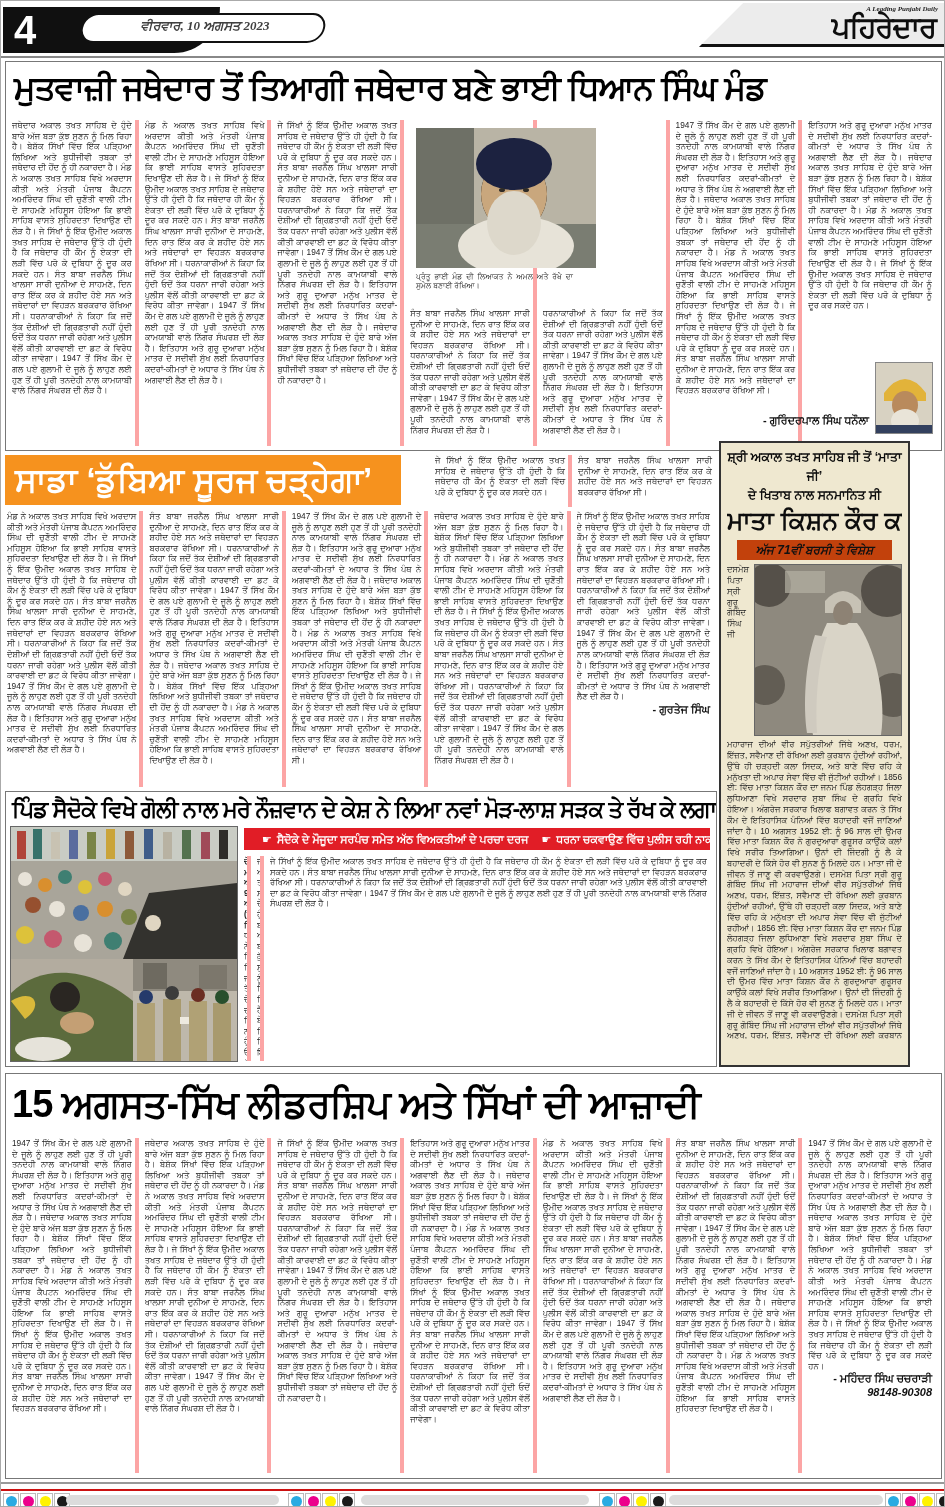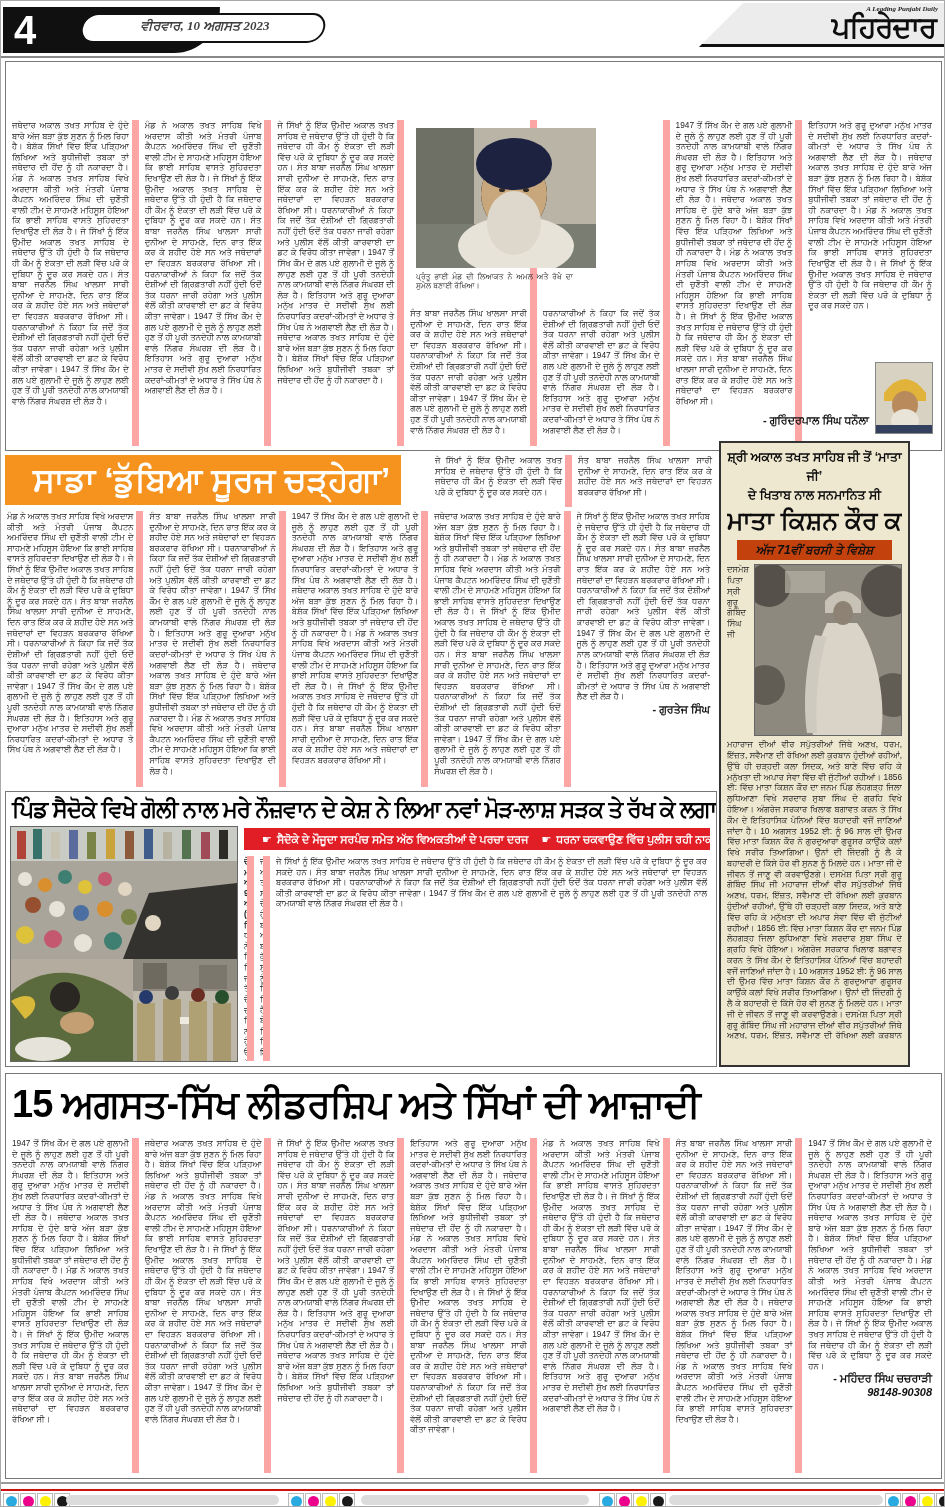--- a/index.html
+++ b/index.html
@@ -19,30 +19,30 @@
   #masthead{right:0;top:2px;width:245px;height:44px;background:#ececec;
             clip-path:polygon(18% 0,100% 0,100% 100%,0 100%);border-bottom:3px solid #111;}
   #tagline{right:6px;top:4px;font-family:"Liberation Serif","DejaVu Serif",serif;font-style:italic;
            font-weight:700;font-size:7px;color:#222;}
   #mast-title{right:8px;top:10px;font-size:29px;font-weight:800;letter-spacing:-1px;color:#0d0d0d;}
   
   .box{border:1px solid #777;background:#fff;}
   .bigHead{font-weight:800;color:#000;letter-spacing:-1px;line-height:1.2;overflow:hidden;white-space:nowrap;}
   .body-grid{display:grid;grid-auto-flow:column;column-gap:6px;}
   .col{overflow:hidden;font-size:8.3px;line-height:1.28;text-align:justify;color:#222;
-       border-right:7px solid #fca5a5;padding-right:3px;}
+       border-right:4px solid #fca5a5;padding-right:3px;}
   .col:last-child{border-right:none;}
   .spacer{width:100%;}
   .byline{font-weight:700;font-size:11px;text-align:right;color:#111;}
   .phone{font-weight:700;font-style:italic;font-size:11px;text-align:right;color:#111;}
   figure{margin:0;}
   .cap{font-size:7.6px;line-height:1.25;color:#222;text-align:justify;}
   
   #sun-banner{left:0;top:2px;width:396px;height:50px;background:#F6921E;color:#fff;
-              font-size:33px;font-weight:800;line-height:50px;padding-left:28px;overflow:hidden;white-space:nowrap;}
+              font-size:33px;font-weight:800;line-height:50px;padding-left:10px;overflow:hidden;white-space:nowrap;}
   #red-bar{background:#E11D26;color:#fff;font-size:11px;font-weight:700;line-height:22px;
            overflow:hidden;white-space:nowrap;padding-left:8px;}
   #red-bar .fing{margin:0 5px 0 10px;}
   
   #mata-box{left:718px;top:440px;width:191px;height:626px;border:2px solid #333;background:#EFE8D0;padding:5px 6px;}
   #mata-box .k{font-weight:700;font-size:12.5px;text-align:center;color:#0d0d0d;line-height:1.5;}
   #mata-head{font-size:25px;font-weight:800;text-align:center;color:#0d0d0d;margin:2px 0;white-space:nowrap;overflow:hidden;}
   #mata-strip{margin:4px 10px;background:#c2410c;color:#111;font-weight:700;font-style:italic;
               font-size:12px;text-align:center;line-height:20px;}
   #mata-text{font-size:8.3px;line-height:1.3;text-align:justify;color:#222;height:475px;overflow:hidden;margin-top:4px;}
@@ -64,20 +64,21 @@
   <div class="abs" id="pageno">4</div>
   <div class="abs" id="hdr-swoosh"></div>
   <div class="abs" id="date-pill"></div>
   <div class="abs" id="date-txt">ਵੀਰਵਾਰ, 10 ਅਗਸਤ 2023</div>
   <div class="abs" id="masthead"></div>
   <div class="abs" id="tagline">A Leading Punjabi Daily</div>
   <div class="abs" id="mast-title">ਪਹਿਰੇਦਾਰ</div>
   <div class="abs" id="hdr-rule"></div>
 
   <div class="abs box" style="left:4px;top:60px;width:937px;height:390px;">
+    <div class="bigHead" style="font-size:33px;padding:6px 8px 2px;">ਮੁਤਵਾਜ਼ੀ ਜਥੇਦਾਰ ਤੋਂ ਤਿਆਗੀ ਜਥੇਦਾਰ ਬਣੇ ਭਾਈ ਧਿਆਨ ਸਿੰਘ ਮੰਡ</div>
     <div class="body-grid" style="position:absolute;left:6px;right:6px;top:58px;bottom:4px;grid-template-columns:repeat(7,1fr);">
       <div class="col">ਜਥੇਦਾਰ ਅਕਾਲ ਤਖਤ ਸਾਹਿਬ ਦੇ ਹੁੰਦੇ ਬਾਰੇ ਅੱਜ ਬੜਾ ਕੁੱਝ ਸੁਣਨ ਨੂੰ ਮਿਲ ਰਿਹਾ ਹੈ। ਬੇਸ਼ੱਕ ਸਿੱਖਾਂ ਵਿੱਚ ਇੱਕ ਪੜ੍ਹਿਆ ਲਿਖਿਆ ਅਤੇ ਬੁਧੀਜੀਵੀ ਤਬਕਾ ਤਾਂ ਜਥੇਦਾਰ ਦੀ ਹੋਂਦ ਨੂੰ ਹੀ ਨਕਾਰਦਾ ਹੈ। ਮੰਡ ਨੇ ਅਕਾਲ ਤਖਤ ਸਾਹਿਬ ਵਿਖੇ ਅਰਦਾਸ ਕੀਤੀ ਅਤੇ ਮੰਤਰੀ ਪੰਜਾਬ ਕੈਪਟਨ ਅਮਰਿੰਦਰ ਸਿੰਘ ਦੀ ਚੁਣੌਤੀ ਵਾਲੀ ਟੀਮ ਦੇ ਸਾਹਮਣੇ ਮਹਿਸੂਸ ਹੋਇਆ ਕਿ ਭਾਈ ਸਾਹਿਬ ਵਾਸਤੇ ਸੁਹਿਰਦਤਾ ਦਿਖਾਉਣ ਦੀ ਲੋੜ ਹੈ। ਜੇ ਸਿੱਖਾਂ ਨੂੰ ਇੱਕ ਉਮੀਦ ਅਕਾਲ ਤਖਤ ਸਾਹਿਬ ਦੇ ਜਥੇਦਾਰ ਉੱਤੇ ਹੀ ਹੁੰਦੀ ਹੈ ਕਿ ਜਥੇਦਾਰ ਹੀ ਕੌਮ ਨੂੰ ਏਕਤਾ ਦੀ ਲੜੀ ਵਿੱਚ ਪਰੋ ਕੇ ਦੁਬਿਧਾ ਨੂੰ ਦੂਰ ਕਰ ਸਕਦੇ ਹਨ। ਸੰਤ ਬਾਬਾ ਜਰਨੈਲ ਸਿੰਘ ਖਾਲਸਾ ਸਾਰੀ ਦੁਨੀਆ ਦੇ ਸਾਹਮਣੇ, ਦਿਨ ਰਾਤ ਇੱਕ ਕਰ ਕੇ ਸ਼ਹੀਦ ਹੋਏ ਸਨ ਅਤੇ ਜਥੇਦਾਰਾਂ ਦਾ ਵਿਹੜਨ ਬਰਕਰਾਰ ਰੱਖਿਆ ਸੀ। ਧਰਨਾਕਾਰੀਆਂ ਨੇ ਕਿਹਾ ਕਿ ਜਦੋਂ ਤੱਕ ਦੋਸ਼ੀਆਂ ਦੀ ਗ੍ਰਿਫ਼ਤਾਰੀ ਨਹੀਂ ਹੁੰਦੀ ਓਦੋਂ ਤੱਕ ਧਰਨਾ ਜਾਰੀ ਰਹੇਗਾ ਅਤੇ ਪੁਲੀਸ ਵੱਲੋਂ ਕੀਤੀ ਕਾਰਵਾਈ ਦਾ ਡਟ ਕੇ ਵਿਰੋਧ ਕੀਤਾ ਜਾਵੇਗਾ। 1947 ਤੋਂ ਸਿੱਖ ਕੌਮ ਦੇ ਗਲ ਪਏ ਗੁਲਾਮੀ ਦੇ ਜੂਲੇ ਨੂੰ ਲਾਹੁਣ ਲਈ ਹੁਣ ਤੋਂ ਹੀ ਪੂਰੀ ਤਨਦੇਹੀ ਨਾਲ ਕਾਮਯਾਬੀ ਵਾਲੇ ਨਿੱਗਰ ਸੰਘਰਸ਼ ਦੀ ਲੋੜ ਹੈ।</div>
       <div class="col">ਮੰਡ ਨੇ ਅਕਾਲ ਤਖਤ ਸਾਹਿਬ ਵਿਖੇ ਅਰਦਾਸ ਕੀਤੀ ਅਤੇ ਮੰਤਰੀ ਪੰਜਾਬ ਕੈਪਟਨ ਅਮਰਿੰਦਰ ਸਿੰਘ ਦੀ ਚੁਣੌਤੀ ਵਾਲੀ ਟੀਮ ਦੇ ਸਾਹਮਣੇ ਮਹਿਸੂਸ ਹੋਇਆ ਕਿ ਭਾਈ ਸਾਹਿਬ ਵਾਸਤੇ ਸੁਹਿਰਦਤਾ ਦਿਖਾਉਣ ਦੀ ਲੋੜ ਹੈ। ਜੇ ਸਿੱਖਾਂ ਨੂੰ ਇੱਕ ਉਮੀਦ ਅਕਾਲ ਤਖਤ ਸਾਹਿਬ ਦੇ ਜਥੇਦਾਰ ਉੱਤੇ ਹੀ ਹੁੰਦੀ ਹੈ ਕਿ ਜਥੇਦਾਰ ਹੀ ਕੌਮ ਨੂੰ ਏਕਤਾ ਦੀ ਲੜੀ ਵਿੱਚ ਪਰੋ ਕੇ ਦੁਬਿਧਾ ਨੂੰ ਦੂਰ ਕਰ ਸਕਦੇ ਹਨ। ਸੰਤ ਬਾਬਾ ਜਰਨੈਲ ਸਿੰਘ ਖਾਲਸਾ ਸਾਰੀ ਦੁਨੀਆ ਦੇ ਸਾਹਮਣੇ, ਦਿਨ ਰਾਤ ਇੱਕ ਕਰ ਕੇ ਸ਼ਹੀਦ ਹੋਏ ਸਨ ਅਤੇ ਜਥੇਦਾਰਾਂ ਦਾ ਵਿਹੜਨ ਬਰਕਰਾਰ ਰੱਖਿਆ ਸੀ। ਧਰਨਾਕਾਰੀਆਂ ਨੇ ਕਿਹਾ ਕਿ ਜਦੋਂ ਤੱਕ ਦੋਸ਼ੀਆਂ ਦੀ ਗ੍ਰਿਫ਼ਤਾਰੀ ਨਹੀਂ ਹੁੰਦੀ ਓਦੋਂ ਤੱਕ ਧਰਨਾ ਜਾਰੀ ਰਹੇਗਾ ਅਤੇ ਪੁਲੀਸ ਵੱਲੋਂ ਕੀਤੀ ਕਾਰਵਾਈ ਦਾ ਡਟ ਕੇ ਵਿਰੋਧ ਕੀਤਾ ਜਾਵੇਗਾ। 1947 ਤੋਂ ਸਿੱਖ ਕੌਮ ਦੇ ਗਲ ਪਏ ਗੁਲਾਮੀ ਦੇ ਜੂਲੇ ਨੂੰ ਲਾਹੁਣ ਲਈ ਹੁਣ ਤੋਂ ਹੀ ਪੂਰੀ ਤਨਦੇਹੀ ਨਾਲ ਕਾਮਯਾਬੀ ਵਾਲੇ ਨਿੱਗਰ ਸੰਘਰਸ਼ ਦੀ ਲੋੜ ਹੈ। ਇਤਿਹਾਸ ਅਤੇ ਗੁਰੂ ਦੁਆਰਾ ਮਨੁੱਖ ਮਾਤਰ ਦੇ ਸਦੀਵੀ ਸੁੱਖ ਲਈ ਨਿਰਧਾਰਿਤ ਕਦਰਾਂ-ਕੀਮਤਾਂ ਦੇ ਅਧਾਰ ਤੇ ਸਿੱਖ ਪੰਥ ਨੇ ਅਗਵਾਈ ਲੈਣ ਦੀ ਲੋੜ ਹੈ।</div>
       <div class="col">ਜੇ ਸਿੱਖਾਂ ਨੂੰ ਇੱਕ ਉਮੀਦ ਅਕਾਲ ਤਖਤ ਸਾਹਿਬ ਦੇ ਜਥੇਦਾਰ ਉੱਤੇ ਹੀ ਹੁੰਦੀ ਹੈ ਕਿ ਜਥੇਦਾਰ ਹੀ ਕੌਮ ਨੂੰ ਏਕਤਾ ਦੀ ਲੜੀ ਵਿੱਚ ਪਰੋ ਕੇ ਦੁਬਿਧਾ ਨੂੰ ਦੂਰ ਕਰ ਸਕਦੇ ਹਨ। ਸੰਤ ਬਾਬਾ ਜਰਨੈਲ ਸਿੰਘ ਖਾਲਸਾ ਸਾਰੀ ਦੁਨੀਆ ਦੇ ਸਾਹਮਣੇ, ਦਿਨ ਰਾਤ ਇੱਕ ਕਰ ਕੇ ਸ਼ਹੀਦ ਹੋਏ ਸਨ ਅਤੇ ਜਥੇਦਾਰਾਂ ਦਾ ਵਿਹੜਨ ਬਰਕਰਾਰ ਰੱਖਿਆ ਸੀ। ਧਰਨਾਕਾਰੀਆਂ ਨੇ ਕਿਹਾ ਕਿ ਜਦੋਂ ਤੱਕ ਦੋਸ਼ੀਆਂ ਦੀ ਗ੍ਰਿਫ਼ਤਾਰੀ ਨਹੀਂ ਹੁੰਦੀ ਓਦੋਂ ਤੱਕ ਧਰਨਾ ਜਾਰੀ ਰਹੇਗਾ ਅਤੇ ਪੁਲੀਸ ਵੱਲੋਂ ਕੀਤੀ ਕਾਰਵਾਈ ਦਾ ਡਟ ਕੇ ਵਿਰੋਧ ਕੀਤਾ ਜਾਵੇਗਾ। 1947 ਤੋਂ ਸਿੱਖ ਕੌਮ ਦੇ ਗਲ ਪਏ ਗੁਲਾਮੀ ਦੇ ਜੂਲੇ ਨੂੰ ਲਾਹੁਣ ਲਈ ਹੁਣ ਤੋਂ ਹੀ ਪੂਰੀ ਤਨਦੇਹੀ ਨਾਲ ਕਾਮਯਾਬੀ ਵਾਲੇ ਨਿੱਗਰ ਸੰਘਰਸ਼ ਦੀ ਲੋੜ ਹੈ। ਇਤਿਹਾਸ ਅਤੇ ਗੁਰੂ ਦੁਆਰਾ ਮਨੁੱਖ ਮਾਤਰ ਦੇ ਸਦੀਵੀ ਸੁੱਖ ਲਈ ਨਿਰਧਾਰਿਤ ਕਦਰਾਂ-ਕੀਮਤਾਂ ਦੇ ਅਧਾਰ ਤੇ ਸਿੱਖ ਪੰਥ ਨੇ ਅਗਵਾਈ ਲੈਣ ਦੀ ਲੋੜ ਹੈ। ਜਥੇਦਾਰ ਅਕਾਲ ਤਖਤ ਸਾਹਿਬ ਦੇ ਹੁੰਦੇ ਬਾਰੇ ਅੱਜ ਬੜਾ ਕੁੱਝ ਸੁਣਨ ਨੂੰ ਮਿਲ ਰਿਹਾ ਹੈ। ਬੇਸ਼ੱਕ ਸਿੱਖਾਂ ਵਿੱਚ ਇੱਕ ਪੜ੍ਹਿਆ ਲਿਖਿਆ ਅਤੇ ਬੁਧੀਜੀਵੀ ਤਬਕਾ ਤਾਂ ਜਥੇਦਾਰ ਦੀ ਹੋਂਦ ਨੂੰ ਹੀ ਨਕਾਰਦਾ ਹੈ।</div>
       <div class="col"><div class="spacer" style="height:188px;"></div>ਸੰਤ ਬਾਬਾ ਜਰਨੈਲ ਸਿੰਘ ਖਾਲਸਾ ਸਾਰੀ ਦੁਨੀਆ ਦੇ ਸਾਹਮਣੇ, ਦਿਨ ਰਾਤ ਇੱਕ ਕਰ ਕੇ ਸ਼ਹੀਦ ਹੋਏ ਸਨ ਅਤੇ ਜਥੇਦਾਰਾਂ ਦਾ ਵਿਹੜਨ ਬਰਕਰਾਰ ਰੱਖਿਆ ਸੀ। ਧਰਨਾਕਾਰੀਆਂ ਨੇ ਕਿਹਾ ਕਿ ਜਦੋਂ ਤੱਕ ਦੋਸ਼ੀਆਂ ਦੀ ਗ੍ਰਿਫ਼ਤਾਰੀ ਨਹੀਂ ਹੁੰਦੀ ਓਦੋਂ ਤੱਕ ਧਰਨਾ ਜਾਰੀ ਰਹੇਗਾ ਅਤੇ ਪੁਲੀਸ ਵੱਲੋਂ ਕੀਤੀ ਕਾਰਵਾਈ ਦਾ ਡਟ ਕੇ ਵਿਰੋਧ ਕੀਤਾ ਜਾਵੇਗਾ। 1947 ਤੋਂ ਸਿੱਖ ਕੌਮ ਦੇ ਗਲ ਪਏ ਗੁਲਾਮੀ ਦੇ ਜੂਲੇ ਨੂੰ ਲਾਹੁਣ ਲਈ ਹੁਣ ਤੋਂ ਹੀ ਪੂਰੀ ਤਨਦੇਹੀ ਨਾਲ ਕਾਮਯਾਬੀ ਵਾਲੇ ਨਿੱਗਰ ਸੰਘਰਸ਼ ਦੀ ਲੋੜ ਹੈ।</div>
       <div class="col"><div class="spacer" style="height:188px;"></div>ਧਰਨਾਕਾਰੀਆਂ ਨੇ ਕਿਹਾ ਕਿ ਜਦੋਂ ਤੱਕ ਦੋਸ਼ੀਆਂ ਦੀ ਗ੍ਰਿਫ਼ਤਾਰੀ ਨਹੀਂ ਹੁੰਦੀ ਓਦੋਂ ਤੱਕ ਧਰਨਾ ਜਾਰੀ ਰਹੇਗਾ ਅਤੇ ਪੁਲੀਸ ਵੱਲੋਂ ਕੀਤੀ ਕਾਰਵਾਈ ਦਾ ਡਟ ਕੇ ਵਿਰੋਧ ਕੀਤਾ ਜਾਵੇਗਾ। 1947 ਤੋਂ ਸਿੱਖ ਕੌਮ ਦੇ ਗਲ ਪਏ ਗੁਲਾਮੀ ਦੇ ਜੂਲੇ ਨੂੰ ਲਾਹੁਣ ਲਈ ਹੁਣ ਤੋਂ ਹੀ ਪੂਰੀ ਤਨਦੇਹੀ ਨਾਲ ਕਾਮਯਾਬੀ ਵਾਲੇ ਨਿੱਗਰ ਸੰਘਰਸ਼ ਦੀ ਲੋੜ ਹੈ। ਇਤਿਹਾਸ ਅਤੇ ਗੁਰੂ ਦੁਆਰਾ ਮਨੁੱਖ ਮਾਤਰ ਦੇ ਸਦੀਵੀ ਸੁੱਖ ਲਈ ਨਿਰਧਾਰਿਤ ਕਦਰਾਂ-ਕੀਮਤਾਂ ਦੇ ਅਧਾਰ ਤੇ ਸਿੱਖ ਪੰਥ ਨੇ ਅਗਵਾਈ ਲੈਣ ਦੀ ਲੋੜ ਹੈ।</div>
       <div class="col">1947 ਤੋਂ ਸਿੱਖ ਕੌਮ ਦੇ ਗਲ ਪਏ ਗੁਲਾਮੀ ਦੇ ਜੂਲੇ ਨੂੰ ਲਾਹੁਣ ਲਈ ਹੁਣ ਤੋਂ ਹੀ ਪੂਰੀ ਤਨਦੇਹੀ ਨਾਲ ਕਾਮਯਾਬੀ ਵਾਲੇ ਨਿੱਗਰ ਸੰਘਰਸ਼ ਦੀ ਲੋੜ ਹੈ। ਇਤਿਹਾਸ ਅਤੇ ਗੁਰੂ ਦੁਆਰਾ ਮਨੁੱਖ ਮਾਤਰ ਦੇ ਸਦੀਵੀ ਸੁੱਖ ਲਈ ਨਿਰਧਾਰਿਤ ਕਦਰਾਂ-ਕੀਮਤਾਂ ਦੇ ਅਧਾਰ ਤੇ ਸਿੱਖ ਪੰਥ ਨੇ ਅਗਵਾਈ ਲੈਣ ਦੀ ਲੋੜ ਹੈ। ਜਥੇਦਾਰ ਅਕਾਲ ਤਖਤ ਸਾਹਿਬ ਦੇ ਹੁੰਦੇ ਬਾਰੇ ਅੱਜ ਬੜਾ ਕੁੱਝ ਸੁਣਨ ਨੂੰ ਮਿਲ ਰਿਹਾ ਹੈ। ਬੇਸ਼ੱਕ ਸਿੱਖਾਂ ਵਿੱਚ ਇੱਕ ਪੜ੍ਹਿਆ ਲਿਖਿਆ ਅਤੇ ਬੁਧੀਜੀਵੀ ਤਬਕਾ ਤਾਂ ਜਥੇਦਾਰ ਦੀ ਹੋਂਦ ਨੂੰ ਹੀ ਨਕਾਰਦਾ ਹੈ। ਮੰਡ ਨੇ ਅਕਾਲ ਤਖਤ ਸਾਹਿਬ ਵਿਖੇ ਅਰਦਾਸ ਕੀਤੀ ਅਤੇ ਮੰਤਰੀ ਪੰਜਾਬ ਕੈਪਟਨ ਅਮਰਿੰਦਰ ਸਿੰਘ ਦੀ ਚੁਣੌਤੀ ਵਾਲੀ ਟੀਮ ਦੇ ਸਾਹਮਣੇ ਮਹਿਸੂਸ ਹੋਇਆ ਕਿ ਭਾਈ ਸਾਹਿਬ ਵਾਸਤੇ ਸੁਹਿਰਦਤਾ ਦਿਖਾਉਣ ਦੀ ਲੋੜ ਹੈ। ਜੇ ਸਿੱਖਾਂ ਨੂੰ ਇੱਕ ਉਮੀਦ ਅਕਾਲ ਤਖਤ ਸਾਹਿਬ ਦੇ ਜਥੇਦਾਰ ਉੱਤੇ ਹੀ ਹੁੰਦੀ ਹੈ ਕਿ ਜਥੇਦਾਰ ਹੀ ਕੌਮ ਨੂੰ ਏਕਤਾ ਦੀ ਲੜੀ ਵਿੱਚ ਪਰੋ ਕੇ ਦੁਬਿਧਾ ਨੂੰ ਦੂਰ ਕਰ ਸਕਦੇ ਹਨ। ਸੰਤ ਬਾਬਾ ਜਰਨੈਲ ਸਿੰਘ ਖਾਲਸਾ ਸਾਰੀ ਦੁਨੀਆ ਦੇ ਸਾਹਮਣੇ, ਦਿਨ ਰਾਤ ਇੱਕ ਕਰ ਕੇ ਸ਼ਹੀਦ ਹੋਏ ਸਨ ਅਤੇ ਜਥੇਦਾਰਾਂ ਦਾ ਵਿਹੜਨ ਬਰਕਰਾਰ ਰੱਖਿਆ ਸੀ।</div>
       <div class="col" style="height:235px;">ਇਤਿਹਾਸ ਅਤੇ ਗੁਰੂ ਦੁਆਰਾ ਮਨੁੱਖ ਮਾਤਰ ਦੇ ਸਦੀਵੀ ਸੁੱਖ ਲਈ ਨਿਰਧਾਰਿਤ ਕਦਰਾਂ-ਕੀਮਤਾਂ ਦੇ ਅਧਾਰ ਤੇ ਸਿੱਖ ਪੰਥ ਨੇ ਅਗਵਾਈ ਲੈਣ ਦੀ ਲੋੜ ਹੈ। ਜਥੇਦਾਰ ਅਕਾਲ ਤਖਤ ਸਾਹਿਬ ਦੇ ਹੁੰਦੇ ਬਾਰੇ ਅੱਜ ਬੜਾ ਕੁੱਝ ਸੁਣਨ ਨੂੰ ਮਿਲ ਰਿਹਾ ਹੈ। ਬੇਸ਼ੱਕ ਸਿੱਖਾਂ ਵਿੱਚ ਇੱਕ ਪੜ੍ਹਿਆ ਲਿਖਿਆ ਅਤੇ ਬੁਧੀਜੀਵੀ ਤਬਕਾ ਤਾਂ ਜਥੇਦਾਰ ਦੀ ਹੋਂਦ ਨੂੰ ਹੀ ਨਕਾਰਦਾ ਹੈ। ਮੰਡ ਨੇ ਅਕਾਲ ਤਖਤ ਸਾਹਿਬ ਵਿਖੇ ਅਰਦਾਸ ਕੀਤੀ ਅਤੇ ਮੰਤਰੀ ਪੰਜਾਬ ਕੈਪਟਨ ਅਮਰਿੰਦਰ ਸਿੰਘ ਦੀ ਚੁਣੌਤੀ ਵਾਲੀ ਟੀਮ ਦੇ ਸਾਹਮਣੇ ਮਹਿਸੂਸ ਹੋਇਆ ਕਿ ਭਾਈ ਸਾਹਿਬ ਵਾਸਤੇ ਸੁਹਿਰਦਤਾ ਦਿਖਾਉਣ ਦੀ ਲੋੜ ਹੈ। ਜੇ ਸਿੱਖਾਂ ਨੂੰ ਇੱਕ ਉਮੀਦ ਅਕਾਲ ਤਖਤ ਸਾਹਿਬ ਦੇ ਜਥੇਦਾਰ ਉੱਤੇ ਹੀ ਹੁੰਦੀ ਹੈ ਕਿ ਜਥੇਦਾਰ ਹੀ ਕੌਮ ਨੂੰ ਏਕਤਾ ਦੀ ਲੜੀ ਵਿੱਚ ਪਰੋ ਕੇ ਦੁਬਿਧਾ ਨੂੰ ਦੂਰ ਕਰ ਸਕਦੇ ਹਨ।</div>
     </div>
 

